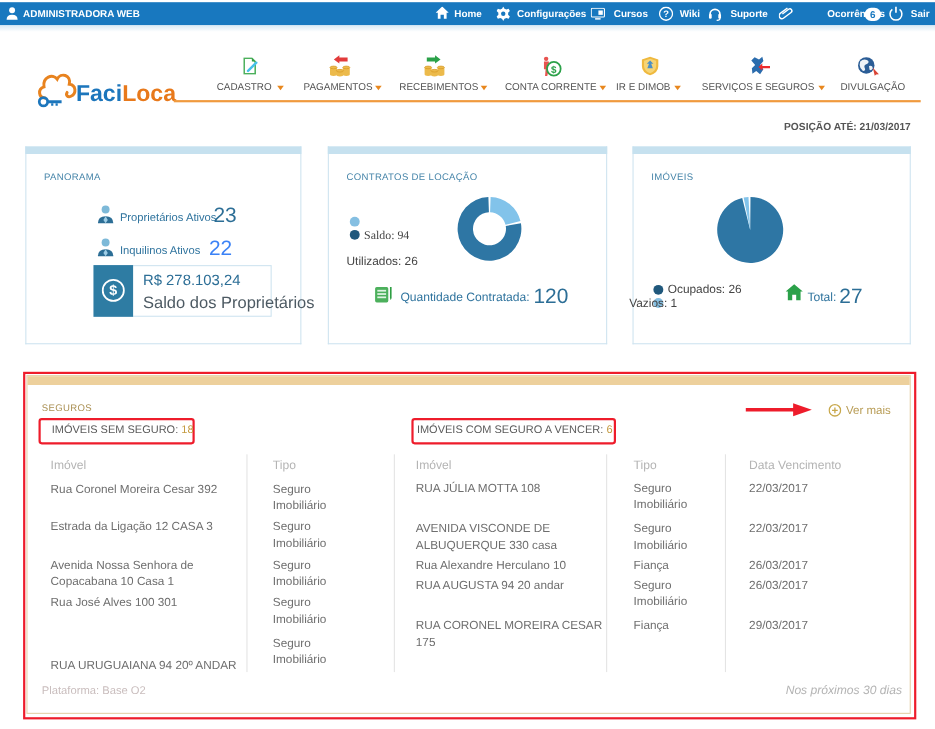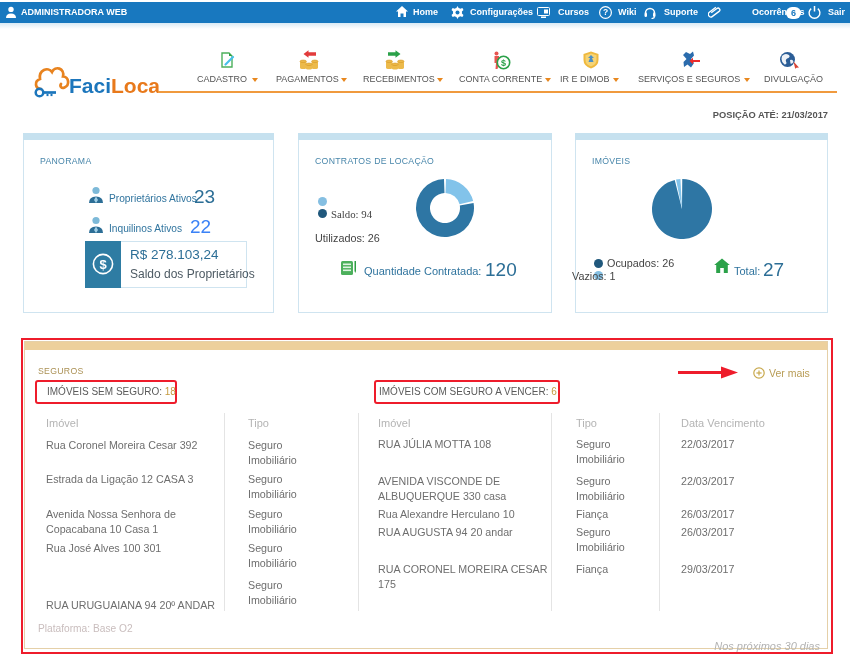--- a/index.html
+++ b/index.html
@@ -168,21 +168,21 @@
     </svg>
   <div class="abs" style="left:109px; top:223px; font-size:10.2px; color:#30749e;">Inquilinos Ativos</div>
   <div class="abs" style="left:190px; top:216px; font-size:19px; color:#3b82f6;">22</div>
   <div class="abs" style="left:85px; top:241px; width:162px; height:47px; border:1px solid #cfe4f0; background:#fff;"></div>
   <div class="abs" style="left:85px; top:241px; width:36px; height:47px; background:#2e7ca3;"></div>
   <svg class="abs" style="left:92px; top:253px;" width="22" height="22" viewBox="0 0 22 22">
       <circle cx="11" cy="11" r="9.6" fill="none" stroke="#fff" stroke-width="1.6"></circle>
       <text x="11" y="15.5" text-anchor="middle" font-size="13" font-weight="bold" fill="#fff" font-family="Liberation Sans">$</text>
     </svg>
   <div class="abs" style="left:130px; top:247px; font-size:13.5px; color:#2c6e96;">R$ 278.103,24</div>
-  <div class="abs" style="left:130px; top:267px; font-size:12px; color:#4d5a63;">Saldo dos Proprietários</div>
+  <div class="abs" style="left:130px; top:267px; font-size:15px; color:#4d5a63;">Saldo dos Proprietários</div>
 
   <div class="card" style="left:298px; width:254px;">
     <div class="cardtop" style="width:254px;"></div>
     <div class="cardtitle">CONTRATOS DE LOCAÇÃO</div>
   </div>
 
   <div class="abs" style="left:318px; top:197px; width:9px; height:9px; border-radius:50%; background:#85bfe2;"></div>
   <div class="abs" style="left:315px; top:195px; font-size:10.8px; color:#444;margin-top:37px;">Utilizados: 26</div>
   <div class="abs" style="left:318px; top:209px; width:9px; height:9px; border-radius:50%; background:#20587c;"></div>
   <div class="abs" style="left:331px; top:208px; font-size:10.8px; color:#444;font-family:Liberation Serif, serif;">Saldo: 94</div>
@@ -275,15 +275,15 @@
   <div class="abs cell" style="left:576px; top:507px;">Fiança</div>
   <div class="abs cell" style="left:681px; top:507px;">26/03/2017</div>
   <div class="abs cell" style="left:378px; top:525px;">RUA AUGUSTA 94 20 andar</div>
   <div class="abs cell" style="left:576px; top:525px;">Seguro<br>Imobiliário</div>
   <div class="abs cell" style="left:681px; top:525px;">26/03/2017</div>
   <div class="abs cell" style="left:378px; top:562px;">RUA CORONEL MOREIRA CESAR<br>175</div>
   <div class="abs cell" style="left:576px; top:562px;">Fiança</div>
   <div class="abs cell" style="left:681px; top:562px;">29/03/2017</div>
 
   <div class="abs" style="left:38px; top:623px; font-size:10.2px; color:#c9bdbd;">Plataforma: Base O2</div>
-  <div class="abs" style="left:620px; top:640px; width:200px; text-align:right; font-size:11px; font-style:italic; color:#b3b3b3;">Nos próximos 30 dias</div>
+  <div class="abs" style="left:620px; top:622px; width:200px; text-align:right; font-size:11px; font-style:italic; color:#b3b3b3;">Nos próximos 30 dias</div>
 
 </div>
 
 </body></html>

